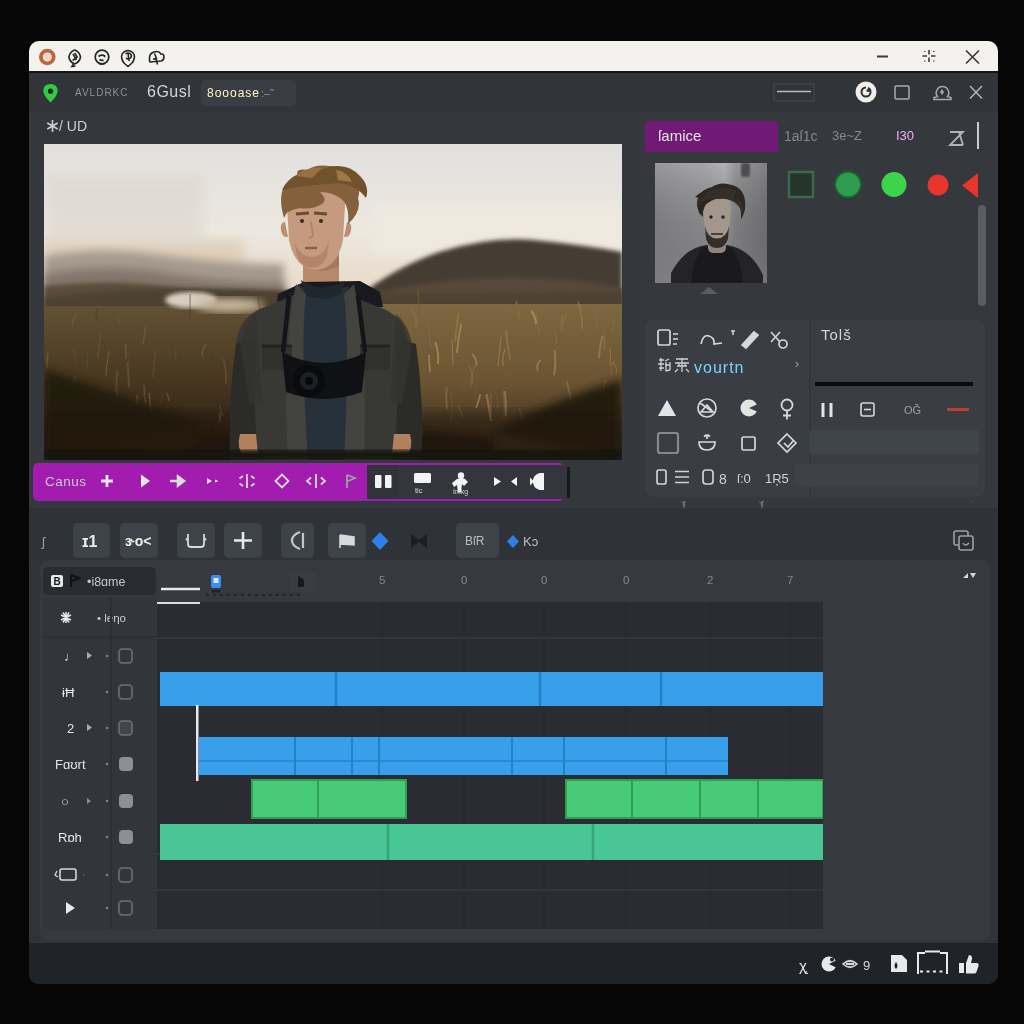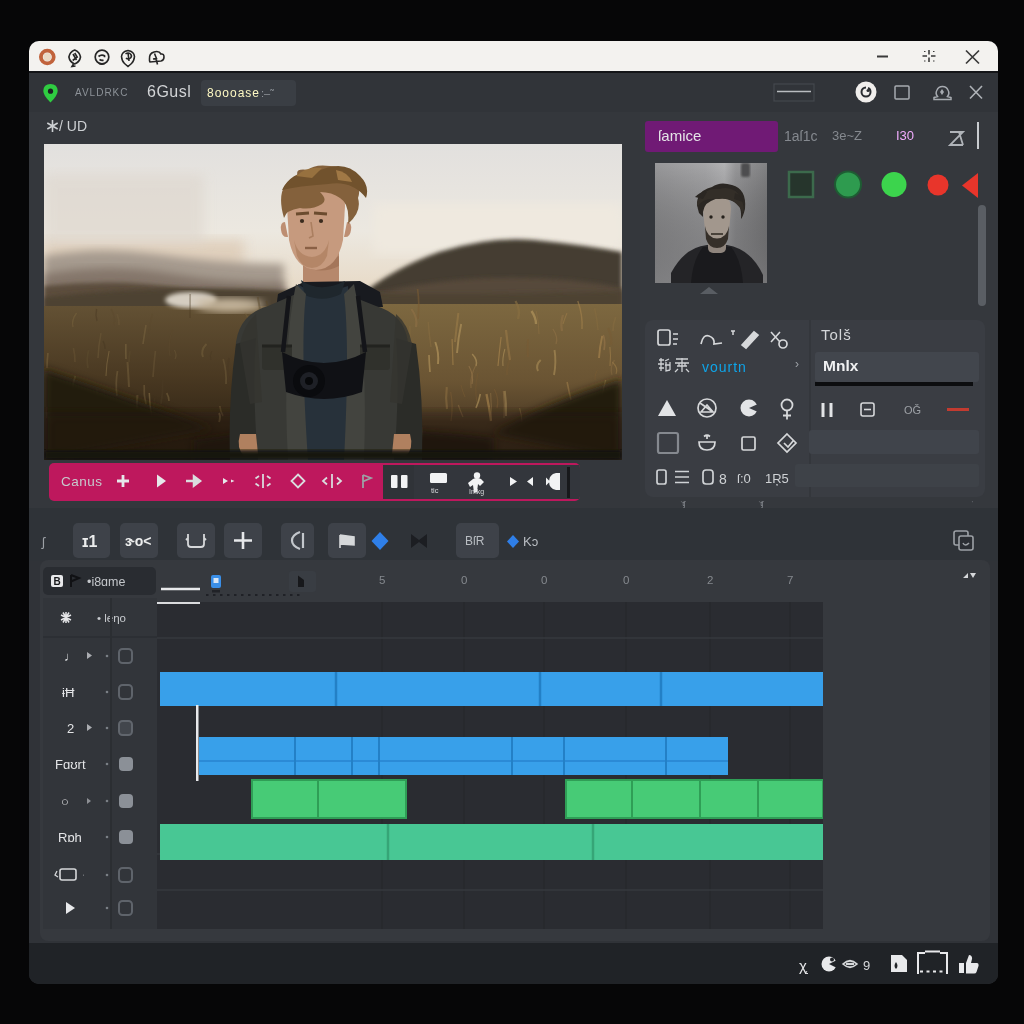--- a/index.html
+++ b/index.html
@@ -336,21 +336,21 @@
           <circle cx="265" cy="237" r="9" fill="#1e2026"></circle>
           <circle cx="265" cy="237" r="4" fill="#07080a"></circle>
 
           <path d="M196 290 q-4 14 4 22 l14 -2 l-2 -20 Z" fill="#b0805f"></path>
           <path d="M366 290 q4 14 -4 22 l-14 -2 l2 -20 Z" fill="#b0805f"></path>
         </g>
         <rect x="0" y="306" width="578" height="10" fill="#17120b" filter="url(#b2)"></rect>
       </svg>
     </div>
 
-    <div class="abs" id="transport" style="left:20px;top:351px;width:531px;height:38px;background:#be185d;border-radius:5px;overflow:hidden">
+    <div class="abs" id="transport" style="left:4px;top:351px;width:531px;height:38px;background:#a21caf;border-radius:5px;overflow:hidden">
       <div class="abs" style="left:12px;top:11px;font-size:13.5px;color:#c7cacd;letter-spacing:0.5px">Canus</div>
       <svg width="531" height="38" viewBox="0 0 531 38">
         <g fill="#e6e8ea">
           <path d="M74 12 v12 M68 18 h12" stroke="#e6e8ea" stroke-width="2.8" fill="none"></path>
           <path d="M108 11.5 l9 6.5 l-9 6.5 Z"></path>
           <path d="M137 18 h12 M145 13.5 l6 4.5 l-6 4.5 Z" stroke="#dadcde" stroke-width="2.5" fill="#dadcde"></path>
           <path d="M174 15 l5 3 l-5 3 Z M182 16.5 l3.5 1.5 l-3.5 1.5 Z"></path>
           <path d="M214 11 v14 M210 13 l-3.5 2.5 M218 13 l3.5 2.5 M210 23 l-3.5 -2.5 M218 23 l3.5 -2.5" stroke="#dadcde" stroke-width="1.8" fill="none"></path>
           <path d="M249 11.5 l6.5 6.5 l-6.5 6.5 l-6.5 -6.5 Z" fill="none" stroke="#dadcde" stroke-width="1.8"></path>
           <path d="M283 11 v14 M278 14.5 l-4 3.5 l4 3.5 M288 14.5 l4 3.5 l-4 3.5" stroke="#dadcde" stroke-width="1.8" fill="none"></path>
@@ -444,21 +444,21 @@
           <path d="M126 10 l9 10 m0 -10 l-9 10" stroke-width="1.6"></path>
           <circle cx="138" cy="22" r="4"></circle>
         </g>
       </svg>
       <svg class="abs" style="left:12px;top:37px" width="34" height="16" viewBox="0 0 34 16">
         <g stroke="#cfd2d5" stroke-width="1.3" fill="none">
           <path d="M2 3 l5 0 M1 7 l6 0 M2 11 l5 0 M4 1 l0 13 M8 4 l4 -2 M8 8 l5 0 M9 5 l0 9 l4 -1 M13 5 l0 8"></path>
           <path d="M19 2 l12 0 M18 6 l14 0 M20 9 l10 0 M25 1 l0 14 M21 12 l-3 3 M29 12 l3 3 M22 9 l0 -3 M28 9 l0 -3"></path>
         </g>
       </svg>
-      <div class="abs" style="left:57px;top:39px;font-size:14px;color:#0ea5e9;letter-spacing:1px">vourtn</div>
+      <div class="abs" style="left:49px;top:39px;font-size:16px;color:#7dd3fc;letter-spacing:1px">vourtn</div>
       <div class="abs" style="left:150px;top:37px;font-size:12px;color:#9da1a6">›</div>
       <svg class="abs" style="left:0;top:76px" width="164" height="30" viewBox="0 0 164 30">
         <path d="M22 4 l9 16 l-18 0 Z" fill="#e2e4e6"></path>
         <g stroke="#d6d8da" stroke-width="1.7" fill="none">
           <circle cx="62" cy="12" r="9"></circle>
           <path d="M56 16 l6 -7 l6 7 Z M55 7 l13 9"></path>
         </g>
         <circle cx="104" cy="12" r="8.5" fill="#e2e4e6"></circle>
           <path d="M104 12 l9 -4 l0 8 Z" fill="#3a3d43"></path>
         <g stroke="#d6d8da" stroke-width="1.8" fill="none">
@@ -480,23 +480,20 @@
         <g stroke="#cfd2d5" stroke-width="1.7" fill="none">
           <rect x="12" y="4" width="9" height="14" rx="2"></rect>
           <path d="M30 5.5 h14 M30 11 h14 M30 16.5 h14"></path>
           <rect x="58" y="4" width="10" height="14" rx="3"></rect>
           <text x="74" y="18" font-size="14" fill="#cfd2d5" stroke="none" font-family="Liberation Sans">8</text>
           <text x="92" y="17" font-size="13" fill="#cfd2d5" stroke="none" font-family="Liberation Sans">ſ:0</text>
           <text x="120" y="17" font-size="13" fill="#cfd2d5" stroke="none" font-family="Liberation Sans">1Ŗ5</text>
         </g>
       </svg>
       <div class="abs" style="left:176px;top:6px;font-size:15px;color:#d4d6d9;letter-spacing:1px">Tolš</div>
-      <div class="abs" style="left:170px;top:32px;width:164px;height:30px;background:#42464d;border-radius:3px">
-        <span class="abs" style="left:8px;top:5px;font-size:15.5px;color:#f0f1f2;font-weight:bold">Mnlx</span>
-      </div>
       <div class="abs" style="left:170px;top:62px;width:158px;height:4px;background:#0c0d0f"></div>
       <svg class="abs" style="left:166px;top:78px" width="174" height="26" viewBox="0 0 174 26">
         <path d="M12 5 v14 M20 5 v14" stroke="#e2e4e6" stroke-width="3"></path>
         <rect x="50" y="5" width="13" height="13" rx="2" fill="none" stroke="#d6d8da" stroke-width="1.6"></rect>
         <path d="M53 11.5 h7" stroke="#d6d8da" stroke-width="1.6"></path>
         <text x="93" y="16" font-size="11" fill="#9da1a6" font-family="Liberation Sans">OǦ</text>
         <path d="M136 11.5 h22" stroke="#c23b30" stroke-width="3"></path>
       </svg>
       <div class="abs" style="left:164px;top:110px;width:170px;height:24px;background:#40444b;border-radius:3px"></div>
       <div class="abs" style="left:150px;top:144px;width:184px;height:23px;background:#3e4248;border-radius:3px"></div>

